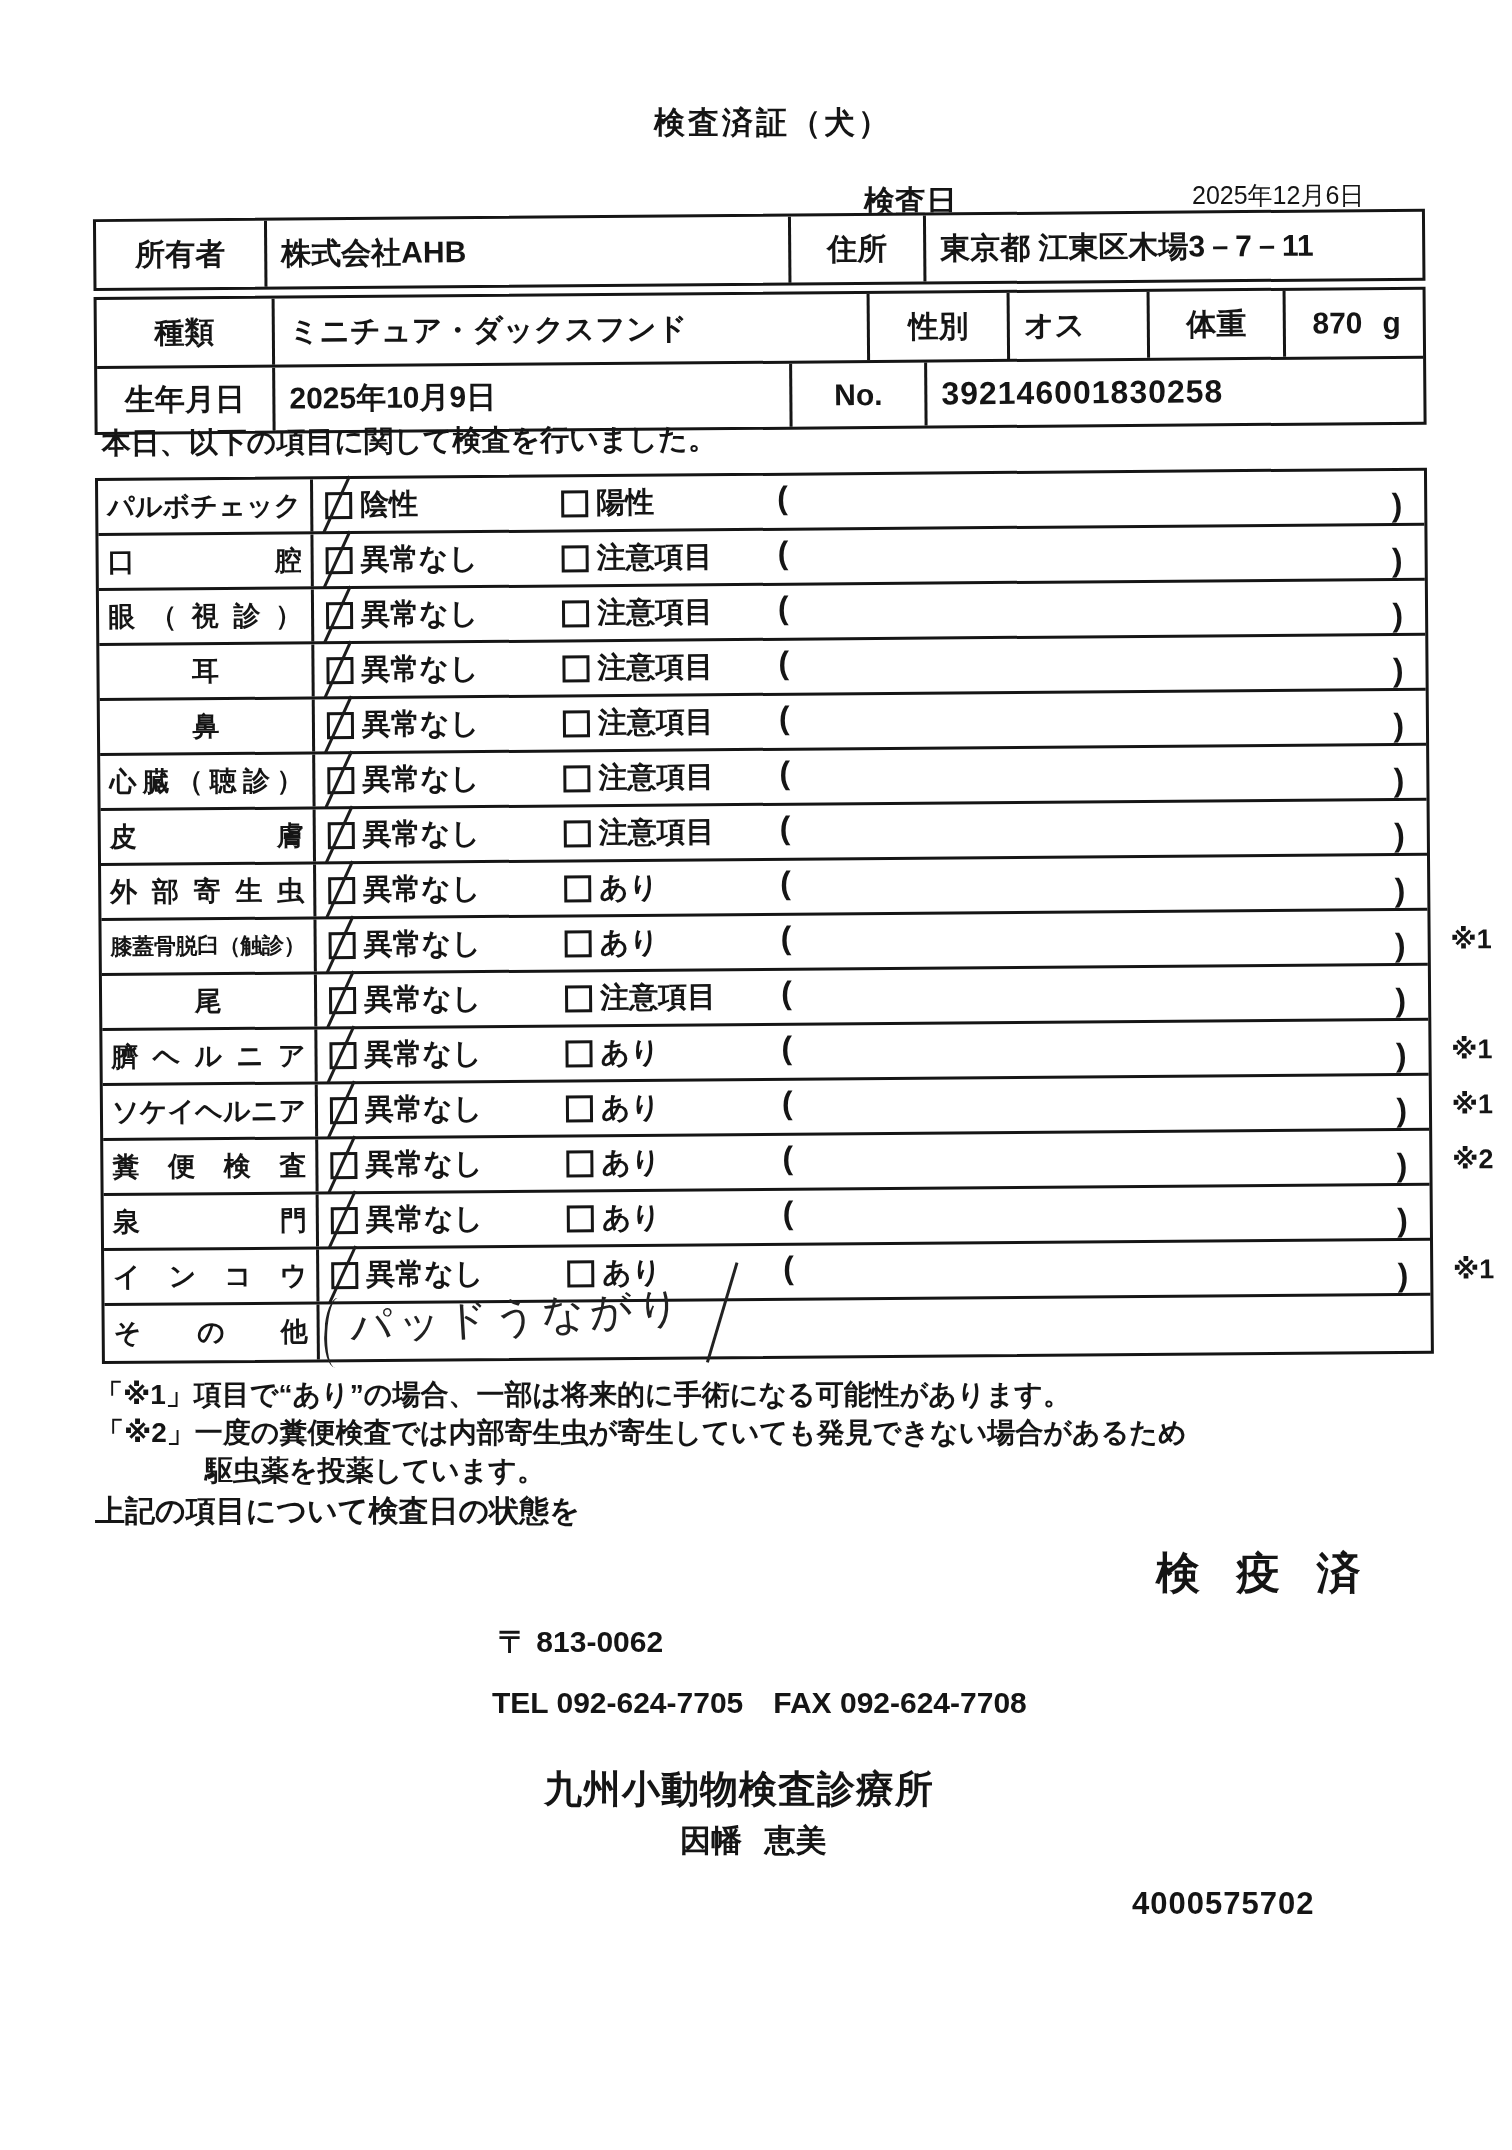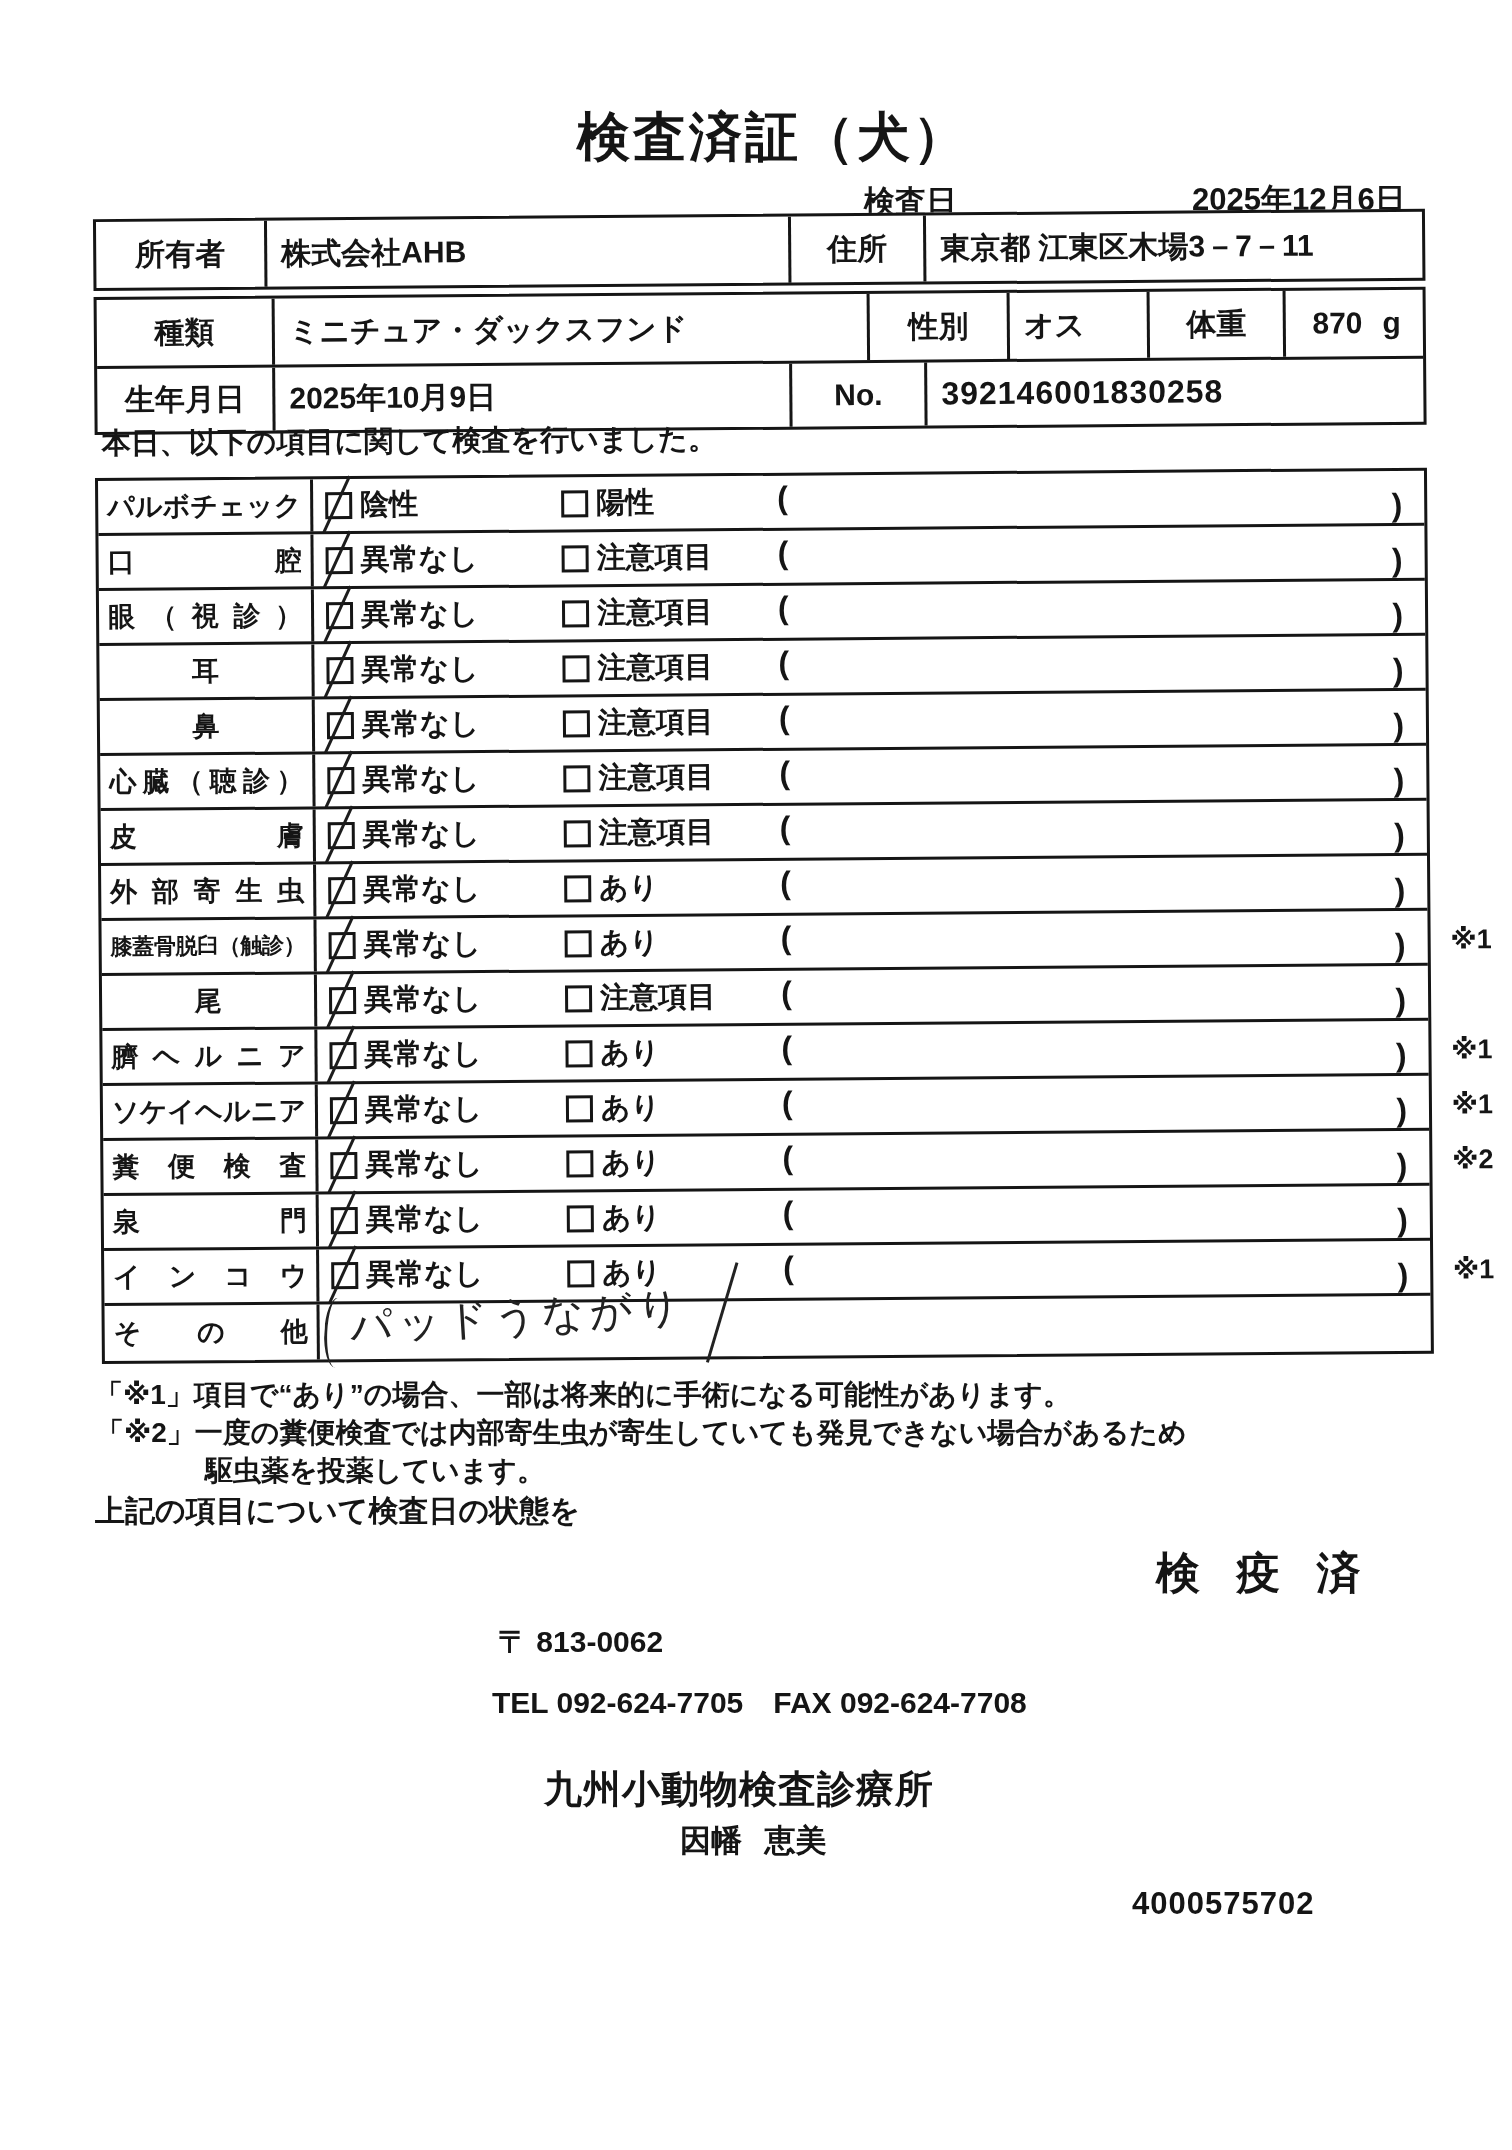--- a/index.html
+++ b/index.html
@@ -5,25 +5,25 @@
   html,body{margin:0;padding:0;}
   body{
     width:1512px;height:2150px;background:#ffffff;position:relative;
     font-family:"Liberation Sans","DejaVu Sans",sans-serif;
     color:#151515;-webkit-font-smoothing:antialiased;overflow:hidden;
   }
   .abs{position:absolute;}
 
   
   .title{left:0;right:0;top:102px;text-align:center;padding-left:34px;
-    font-size:53px;font-weight:700;letter-spacing:3px;}
+    font-size:31px;font-weight:700;letter-spacing:3px;}
 
   
   .exam-date-label{left:864px;top:181px;font-size:31px;font-weight:600;}
-  .exam-date-value{left:1192px;top:179px;font-size:31px;font-weight:700;}
+  .exam-date-value{left:1192px;top:179px;font-size:25px;font-weight:400;}
 
   
   .skew{left:0;top:0;width:1512px;transform:rotate(-0.45deg);transform-origin:110px 480px;}
 
   
   .tbl{position:absolute;border:3px solid #151515;box-sizing:border-box;background:#fff;}
   .tr{display:flex;height:66px;box-sizing:border-box;}
   .tr + .tr{border-top:3px solid #151515;}
   .td{border-right:3px solid #151515;box-sizing:border-box;display:flex;align-items:center;
       font-size:30px;font-weight:600;overflow:visible;white-space:nowrap;}

